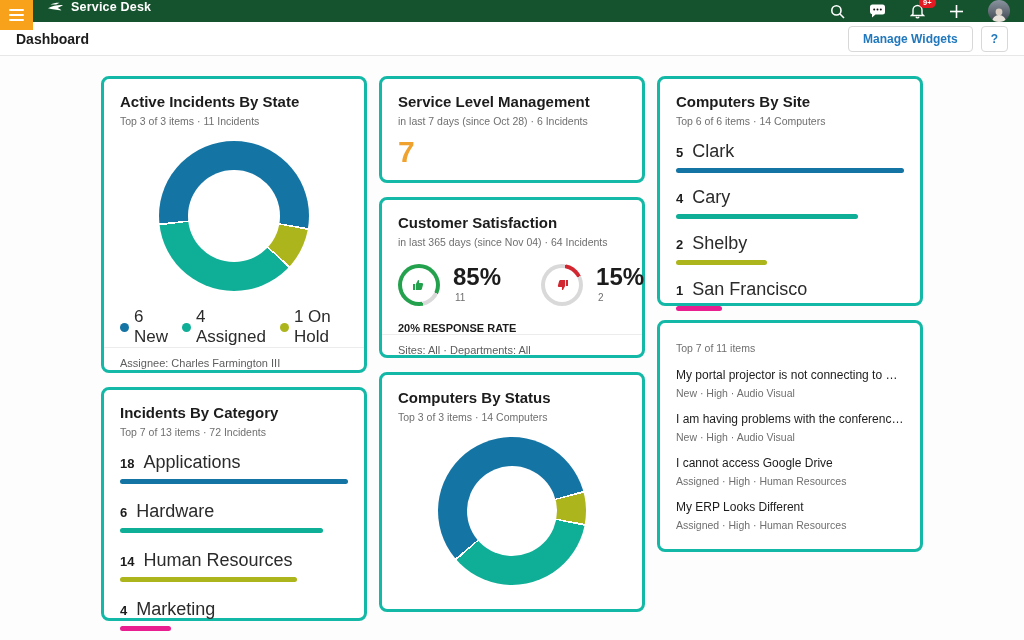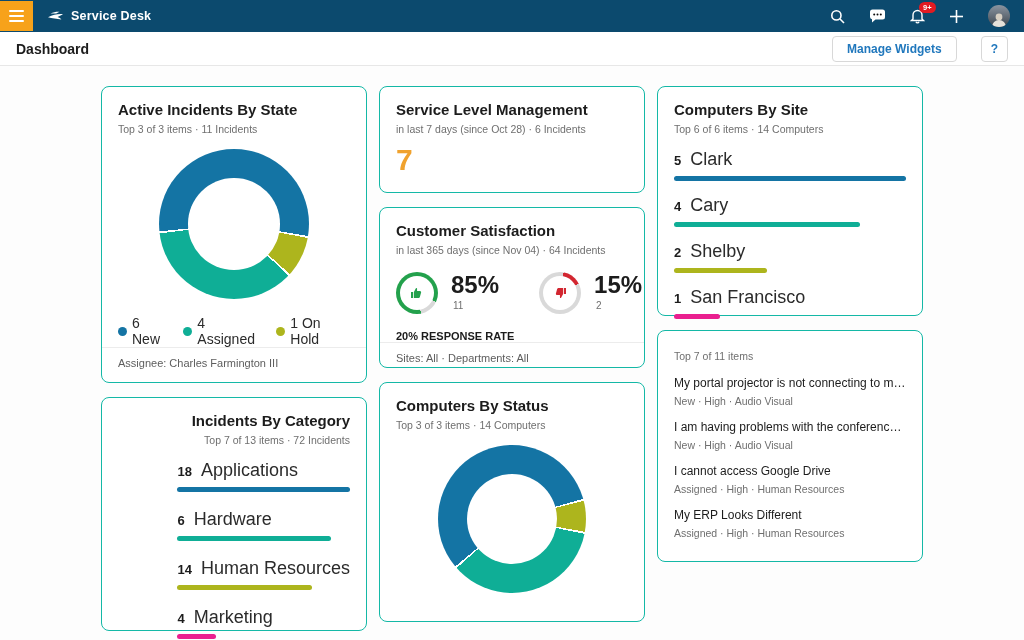--- a/index.html
+++ b/index.html
@@ -1,59 +1,59 @@
 <!DOCTYPE html>
 <html><head>
 <meta charset="utf-8">
 <style>
   * { margin:0; padding:0; box-sizing:border-box; }
   html,body { width:1024px; height:640px; overflow:hidden; background:#fdfdfd;
     font-family:"Liberation Sans", sans-serif; color:#1c1c1c; }
 
   
-  .topbar { height:32px; background:#0c4a6e; display:flex; align-items:center; position:relative; }
+  .topbar { height:22px; background:#14532d; display:flex; align-items:flex-start; position:relative; }
   .hamburger { width:33px; height:30px; background:#f7a21a; display:flex; flex-direction:column;
     justify-content:center; align-items:center; gap:3px; cursor:pointer; }
   .hamburger span { display:block; width:15px; height:2px; background:#fff; border-radius:1px; }
   .brand { display:flex; align-items:center; gap:7px; margin-left:14px; }
   .brand-title { color:#fff; font-size:12.5px; font-weight:700; letter-spacing:.2px; }
   .topbar-right { margin-left:auto; display:flex; align-items:center; gap:24px; padding-right:14px; }
   .tb-icon { position:relative; display:flex; align-items:center; cursor:pointer; }
   .badge { position:absolute; top:-6px; left:9px; background:#e21b22; color:#fff; font-size:7.5px;
     font-weight:700; padding:1.5px 4px; border-radius:7px; line-height:1; }
   .avatar { width:22px; height:22px; border-radius:50%; overflow:hidden;
     background:linear-gradient(180deg,#8a94a0 0%,#5d6670 60%,#3c434b 100%); display:flex;
     align-items:flex-end; justify-content:center; }
 
   
   .pagehead { height:34px; background:#fff; border-bottom:1px solid #e7e7e7; display:flex;
     align-items:center; padding:0 16px; }
   .page-title { font-size:14px; font-weight:700; }
-  .pagehead-right { margin-left:auto; display:flex; align-items:center; gap:24px; }
+  .pagehead-right { margin-left:auto; display:flex; align-items:center; gap:8px; }
   .btn { background:#fff; border:1px solid #d8d8d8; border-radius:4px; color:#2178bd;
     font-size:12px; font-weight:700; padding:5px 14px; cursor:pointer;
     font-family:"Liberation Sans", sans-serif; }
   .btn-help { padding:5px 9px; }
 
   
   .content { width:822px; margin:0 auto; padding-top:20px; display:flex; gap:12px; }
   .col { display:flex; flex-direction:column; gap:14px; width:266px; }
-  .card { background:#fff; border:1px solid #14b8a6; border-radius:8px; padding:14px 16px;
+  .card { background:#fff; border:3px solid #14b8a6; border-radius:8px; padding:14px 16px;
     display:flex; flex-direction:column; }
   .card-title { font-size:15px; font-weight:700; color:#1c1c1c; }
   .card-sub { font-size:10.5px; color:#6f6f6f; margin-top:5px; }
   .card-footer { border-top:1px solid #ececec; margin:10px -16px 0; padding:9px 16px 1px;
     font-size:11px; color:#5d5d5d; margin-top:auto; }
 
   
   .donut-wrap { display:flex; justify-content:center; }
   .donut { width:150px; height:150px; border-radius:50%; position:relative; margin-top:14px; }
   .donut::after { content:""; position:absolute; inset:19.5%; background:#fff; border-radius:50%; }
   .legend { display:flex; justify-content:center; gap:14px; margin-top:16px; }
-  .legend-item { display:flex; align-items:center; gap:5px; font-size:14px; color:#2b2b2b; cursor:pointer; }
+  .legend-item { display:flex; align-items:center; gap:5px; font-size:17px; color:#2b2b2b; cursor:pointer; }
   .dot { width:9px; height:9px; border-radius:50%; flex:none; }
 
   
   .bars { margin-top:14px; display:flex; flex-direction:column; gap:17px; }
   .bar-item .bar-head { display:flex; align-items:baseline; gap:9px; margin-bottom:6px; }
   .bar-num { font-size:13px; font-weight:700; color:#1c1c1c; }
   .bar-label { font-size:18px; color:#2b2b2b; }
   .bar-track { height:5px; }
   .bar-fill { height:5px; border-radius:3px; }
 
@@ -71,21 +71,21 @@
   .csat-count { font-size:10px; color:#6f6f6f; margin-top:2px; margin-left:2px; }
   .csat-rate { font-size:11px; font-weight:700; margin-top:16px; }
 
   
   .inc-list { margin-top:14px; display:flex; flex-direction:column; gap:13px; }
   .inc-title { font-size:12px; color:#1c1c1c; line-height:1.25; cursor:pointer; white-space:nowrap;
     overflow:hidden; text-overflow:ellipsis; }
   .inc-meta { font-size:10.5px; color:#6f6f6f; margin-top:4px; }
 
   
-  .h-state { height:297px; } .h-cat { height:234px;align-items:flex-end; }
+  .h-state { height:297px; } .h-cat { height:234px; }
   .h-slm { height:107px; } .h-csat { height:161px; } .h-status { height:240px; }
   .h-site { height:230px; } .h-myinc { height:232px; }
 </style>
 </head>
 <body>
 
 <header class="topbar">
   <div class="hamburger">
       <span></span>
       <span></span>

